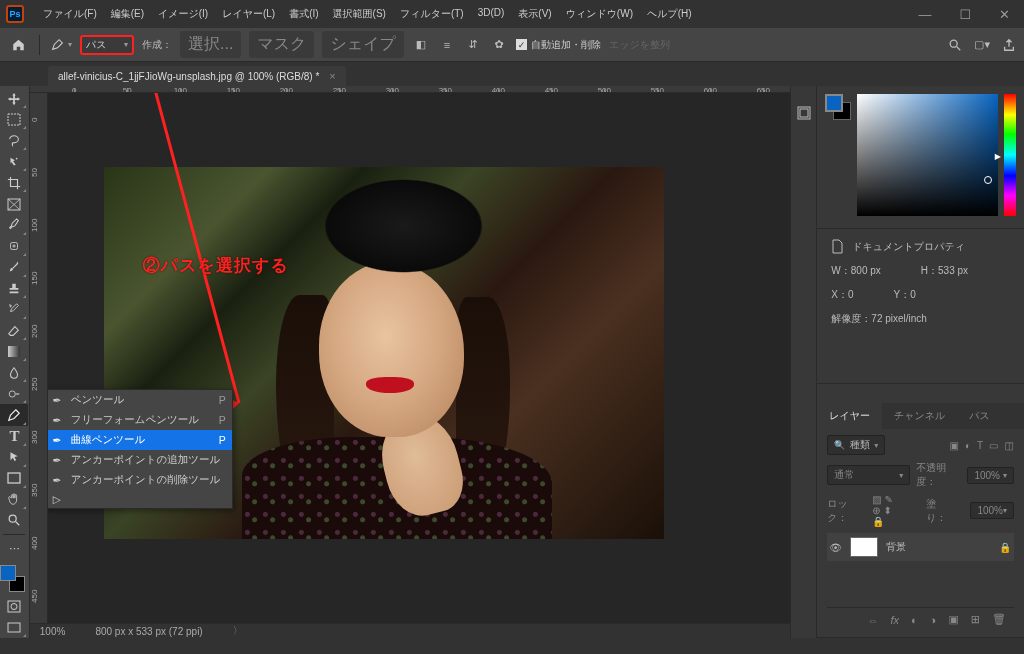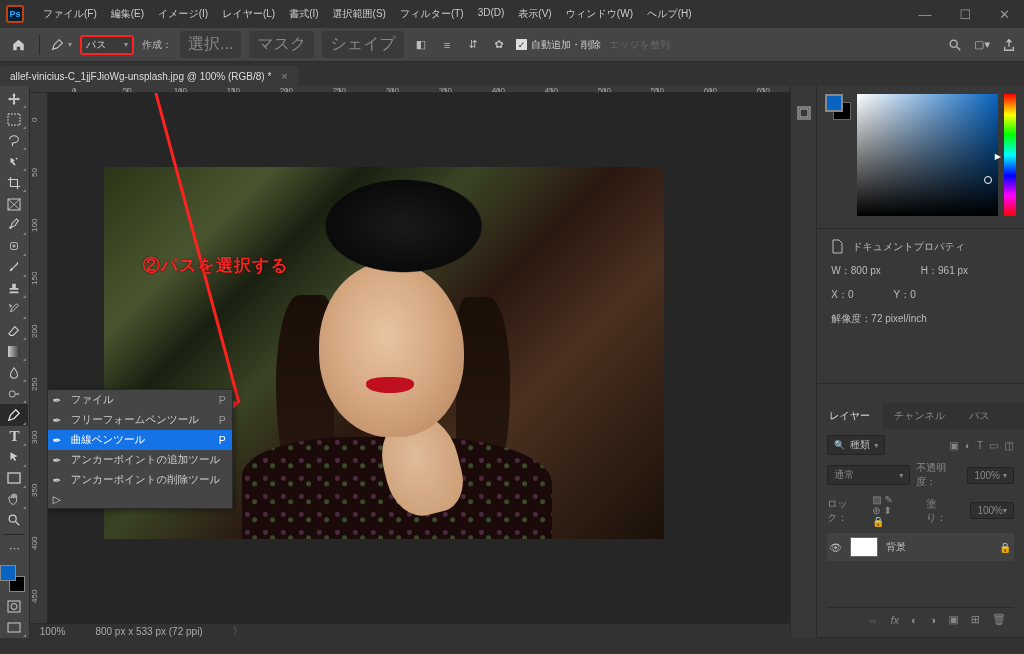--- a/index.html
+++ b/index.html
@@ -14,21 +14,21 @@
 .opt-home{width:20px;height:20px;display:flex;align-items:center;justify-content:center}
 .opt-sep{width:1px;height:20px;background:#2a2a2a;margin:0 3px}
 .opt-pen{display:flex;align-items:center;gap:4px}
 .mode-dd{width:54px;height:20px;background:#3a3a3a;border:2px solid #ff2020;border-radius:3px;display:flex;align-items:center;padding:0 4px;font-size:10px;position:relative;justify-content:space-between}
 .mode-dd .chev{font-size:8px;color:#999}
 .opt-label{font-size:10px;color:#bbb}
 .opt-btn{padding:3px 8px;background:#3a3a3a;border-radius:3px;font-size:16px;color:#888}
 .opt-ico{width:18px;height:18px;display:flex;align-items:center;justify-content:center;color:#bbb}
 .opt-check{display:flex;align-items:center;gap:4px;font-size:10px}
 .opt-right{margin-left:auto;display:flex;gap:12px;color:#bbb}
-.tabbar{height:24px;background:#323232;display:flex;align-items:flex-end;}
+.tabbar{height:24px;background:#323232;display:flex;align-items:flex-end;padding-left:48px}
 .doctab{background:#3a3a3a;padding:4px 10px;font-size:10px;color:#ddd;display:flex;align-items:center;gap:10px;border-top-left-radius:3px;border-top-right-radius:3px}
 .doctab .close{color:#888;font-size:11px}
 .main{display:flex;height:552px}
 .ltools{width:36px;background:#454545;border-right:1px solid #2a2a2a;display:flex;flex-direction:column;align-items:center;padding-top:2px;gap:0}
 .tool{width:28px;height:22px;display:flex;align-items:center;justify-content:center;color:#ccc;position:relative}
 .tool.active{background:#2a2a2a}
 .tool .corner{position:absolute;bottom:1px;right:2px;width:0;height:0;border-left:3px solid transparent;border-bottom:3px solid #888}
 .swatches{margin-top:6px;width:28px;height:28px;position:relative}
 .swatches .fg{position:absolute;top:0;left:0;width:16px;height:16px;background:#0864c0;border:1px solid #888}
 .swatches .bg{position:absolute;bottom:0;right:3px;width:16px;height:16px;background:#000;border:1px solid #888}
@@ -364,21 +364,21 @@
         <div class="anno-arrow">
           <svg viewBox="0 0 120 400">
               <path d="M4 2 L100 360" stroke="#ff2020" stroke-width="3" fill="none"></path>
               <path d="M100 360 l-14-6 6 14 z" fill="#ff2020"></path>
             </svg>
         </div>
         <div class="anno1">②パスを選択する</div>
         <div class="flyout">
           <div class="fly-item">
               <span class="fi-ico">✒</span>
-              <span>ファイル</span>
+              <span>ペンツール</span>
               <span class="fi-key">P</span>
             </div>
           <div class="fly-item">
               <span class="fi-ico">✒</span>
               <span>フリーフォームペンツール</span>
               <span class="fi-key">P</span>
             </div>
           <div class="fly-item sel">
               <span class="fi-ico">✒</span>
               <span>曲線ペンツール</span>
@@ -432,21 +432,21 @@
     <div class="panel">
       <div class="prop-body">
         <div class="prop-doc">
             <svg width="13" height="15">
               <path d="M2 1h6l3 3v10H2z" fill="none" stroke="#bbb"></path>
             </svg>
             <span>ドキュメントプロパティ</span>
           </div>
         <div class="prop-row">
           <span><span>W：</span><span>800 px</span></span>
-          <span><span>H：</span><span>961 px</span></span>
+          <span><span>H：</span><span>533 px</span></span>
         </div>
         <div class="prop-row">
           <span><span>X：</span><span>0</span></span>
           <span style=""><span>Y：</span><span>0</span></span>
         </div>
         <div class="prop-row">
           <span><span>解像度：</span><span>72 pixel/inch</span></span>
         </div>
       </div>
     </div>

